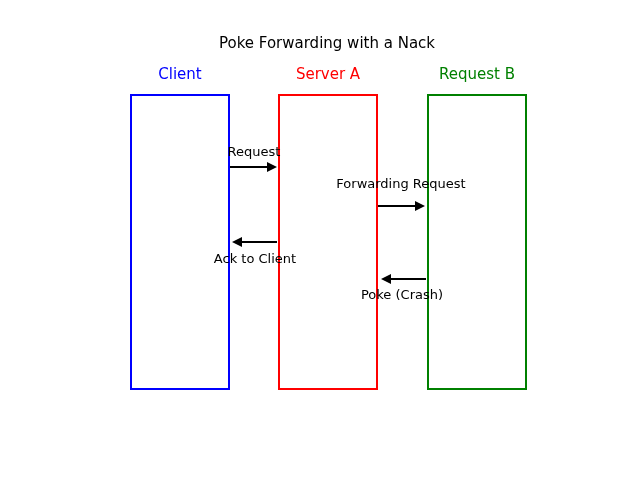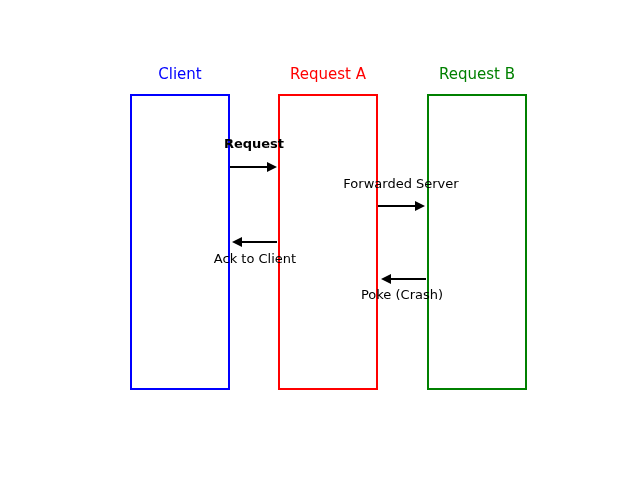--- a/index.html
+++ b/index.html
@@ -64,36 +64,37 @@
     border-bottom: 5px solid transparent;
   }
   .arrow.right .head { right: 0; border-left: 10px solid #000000; }
   .arrow.left  .head { left: 0;  border-right: 10px solid #000000; }
 </style>
 </head>
 <body>
 
 <div class="canvas">
 
+  <div class="title" style="left:327px; top:34px;">Poke Forwarding with a Nack</div>
 
   <div class="actor-label" style="left: 180px; top: 65px; color: rgb(0, 0, 255); text-align: center;">Client</div>
-  <div class="actor-label" style="left: 328px; top: 65px; color: rgb(255, 0, 0);">Request A</div>
+  <div class="actor-label" style="left: 328px; top: 65px; color: rgb(255, 0, 0);">Server A</div>
   <div class="actor-label" style="left: 477px; top: 65px; color: rgb(0, 128, 0);">Request B</div>
 
   <div class="box" style="left: 130px; top: 94px; width: 100px; height: 296px; border-color: rgb(0, 0, 255);"></div>
   <div class="box" style="left: 278px; top: 94px; width: 100px; height: 296px; border-color: rgb(255, 0, 0);"></div>
   <div class="box" style="left: 427px; top: 94px; width: 100px; height: 296px; border-color: rgb(0, 128, 0);"></div>
 
-  <div class="msg-label" style="left:254px; top:136px;font-weight:bold;">Request</div>
+  <div class="msg-label" style="left:254px; top:144px;">Request</div>
   <div class="arrow right" style="left:230px; top:167px; width:47px;">
     <div class="shaft"></div>
     <div class="head"></div>
   </div>
 
-  <div class="msg-label" style="left:401px; top:176px;">Forwarded Server</div>
+  <div class="msg-label" style="left:401px; top:176px;">Forwarding Request</div>
   <div class="arrow right" style="left:378px; top:206px; width:47px;">
     <div class="shaft"></div>
     <div class="head"></div>
   </div>
 
   <div class="arrow left" style="left:232px; top:242px; width:45px;">
     <div class="shaft"></div>
     <div class="head"></div>
   </div>
   <div class="msg-label" style="left:255px; top:251px;">Ack to Client</div>

